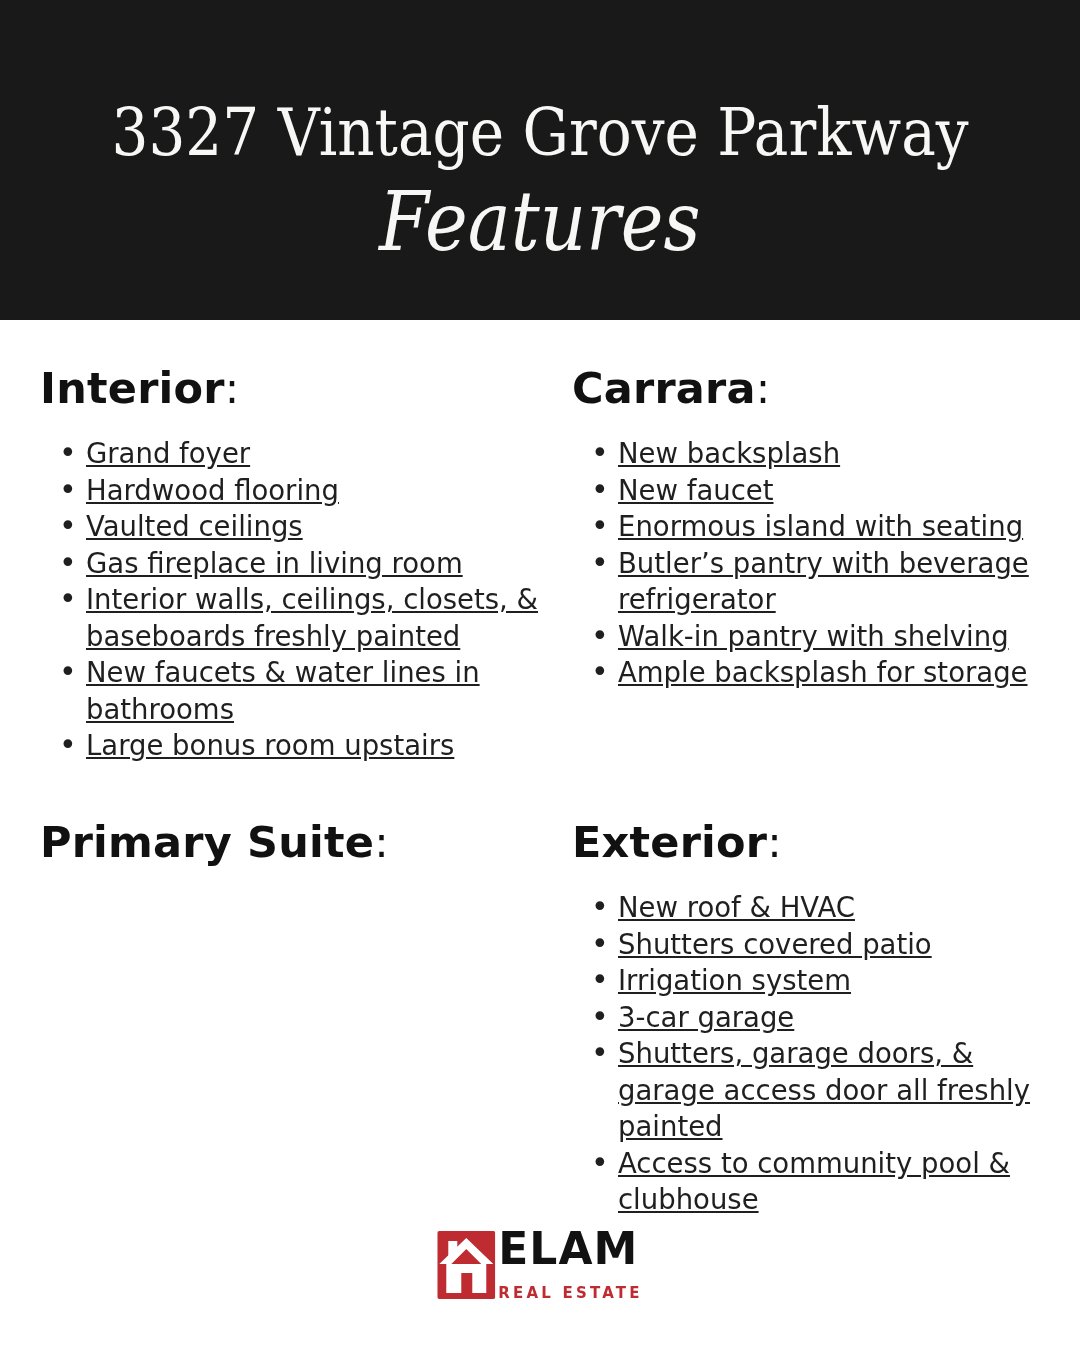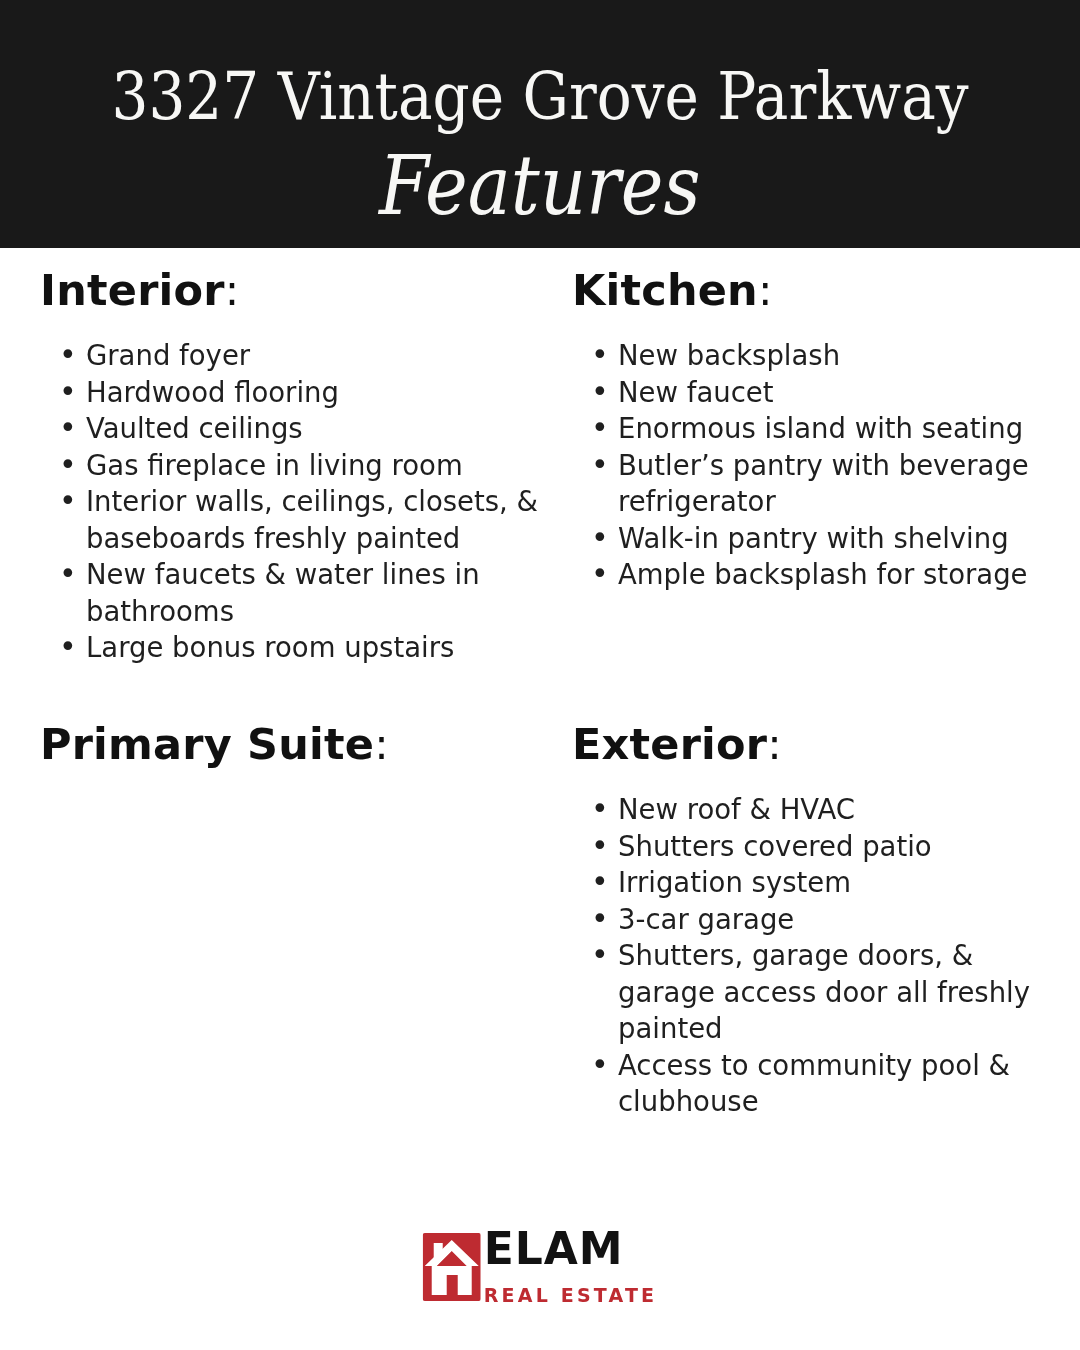--- a/index.html
+++ b/index.html
@@ -14,21 +14,21 @@
   html,body{background:#e8e8e8;}
   .page{
     width:1080px;height:1350px;position:relative;margin:0 auto;
     background:var(--page-bg);
     font-family:"DejaVu Sans","Liberation Sans",sans-serif;
     color:var(--text);
     overflow:hidden;
   }
   
   .hero{
-    height:248px;background:var(--header-bg);
+    height:320px;background:var(--header-bg);
     display:flex;flex-direction:column;align-items:center;justify-content:center;
     padding-top:42px;gap:10px;text-align:right;
   }
   .hero .address{
     font-family:"DejaVu Serif","Liberation Serif",serif;
     font-size:66px;font-weight:400;color:#f7f7f5;
     white-space:nowrap;display:inline-block;
     transform:scaleX(0.88);transform-origin:center;
     letter-spacing:0px;line-height:1.1;
   }
@@ -36,56 +36,57 @@
     font-family:"DejaVu Serif","Liberation Serif",serif;
     font-style:italic;font-size:82px;color:#f7f7f5;
     display:inline-block;transform:scaleX(0.88);transform-origin:center;
     line-height:1.05;
   }
   
   .content{
     display:grid;
     grid-template-columns:532px 1fr;
     row-gap:54px;
-    padding:18px 26px 0 40px;
+    padding:44px 26px 0 40px;
   }
   .section-title{
     font-size:43px;font-weight:700;color:var(--heading);
     letter-spacing:0.2px;line-height:1.15;
     margin-bottom:22px;
   }
   .section-title .colon{font-weight:400;}
   .feature-list{list-style:none;}
   .feature-list li{
     position:relative;
     padding-left:46px;
     font-size:27.5px;
     line-height:36.5px;
     color:var(--text);
+    text-decoration:underline;
   }
   .feature-list li::before{
     content:"\2022";
     position:absolute;left:19px;top:0;
     font-size:30px;line-height:36.5px;color:var(--text);
   }
   .col-right{padding-right:20px;}
   
   .logo{
     position:absolute;left:50%;top:1228px;transform:translateX(-50%);
     display:flex;align-items:center;gap:3px;
   }
   .logo-mark{display:block;}
   .logo-text{display:flex;flex-direction:column;justify-content:center;}
   .logo-name{
     font-size:44px;font-weight:800;color:var(--logo-black);
     letter-spacing:1px;line-height:0.95;
     font-family:"DejaVu Sans","Liberation Sans",sans-serif;
   }
   .logo-tagline{
-    font-size:19px;font-weight:700;color:var(--accent-red);
+    font-size:15px;font-weight:700;color:var(--accent-red);
     letter-spacing:3.2px;margin-top:14px;
   }
 </style>
 </head>
 <body>
 
 <div class="page">
 
   <div class="hero">
     <div class="address">3327 Vintage Grove Parkway</div>
@@ -101,21 +102,21 @@
         <li>Hardwood flooring</li>
         <li>Vaulted ceilings</li>
         <li>Gas fireplace in living room</li>
         <li>Interior walls, ceilings, closets, &amp; baseboards freshly painted</li>
         <li>New faucets &amp; water lines in bathrooms</li>
         <li>Large bonus room upstairs</li>
       </ul>
     </section>
 
     <section class="col-right">
-      <h2 class="section-title"><span>Kitchen</span><span class="colon">:</span></h2>
+      <h2 class="section-title"><span>Carrara</span><span class="colon">:</span></h2>
       <ul class="feature-list">
         <li>New backsplash</li>
         <li>New faucet</li>
         <li>Enormous island with seating</li>
         <li>Butler’s pantry with beverage refrigerator</li>
         <li>Walk-in pantry with shelving</li>
         <li>Ample backsplash for storage</li>
       </ul>
     </section>
 

